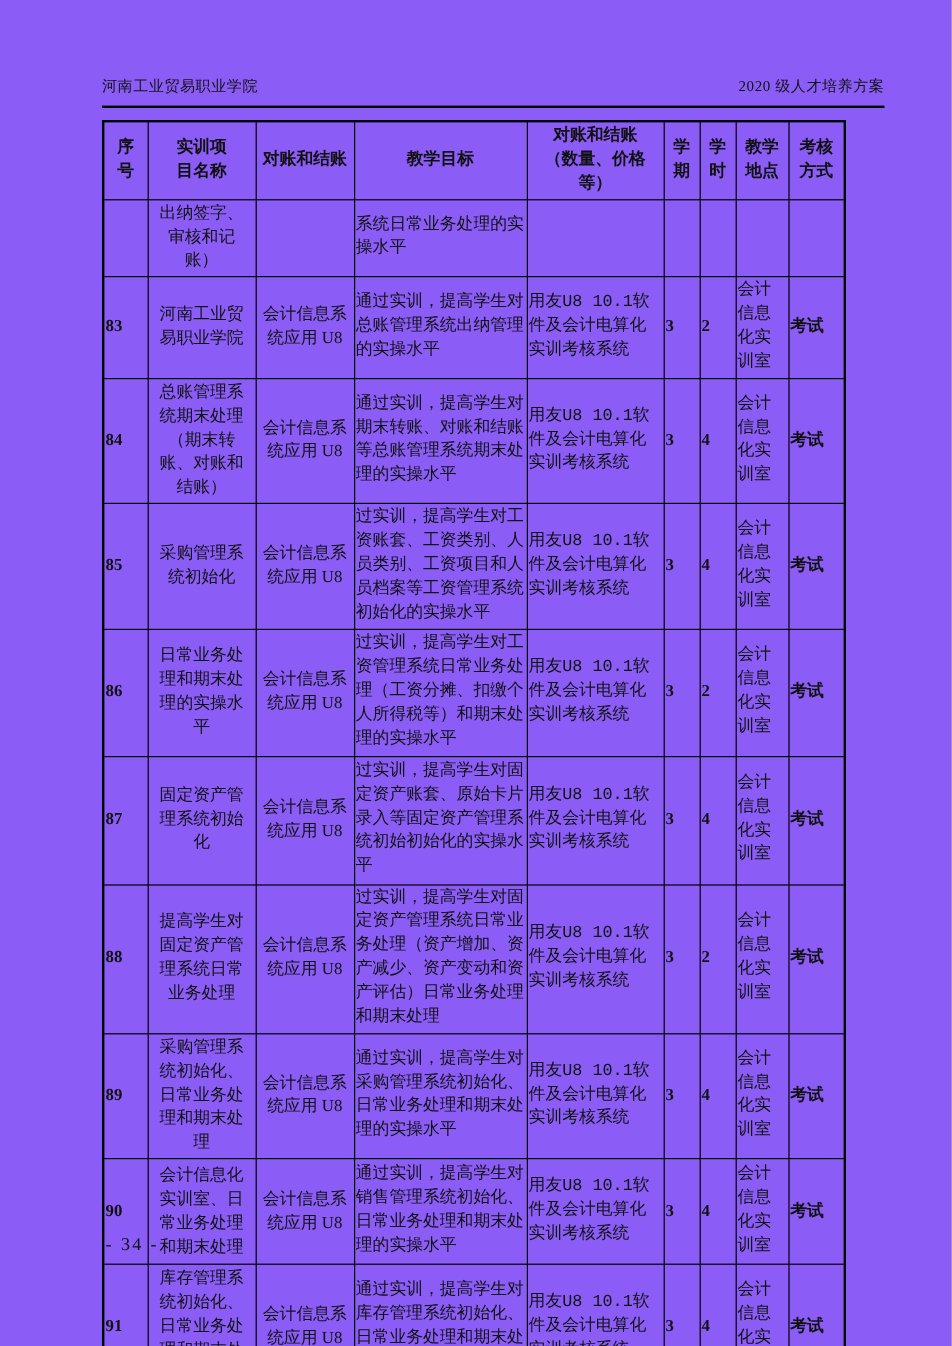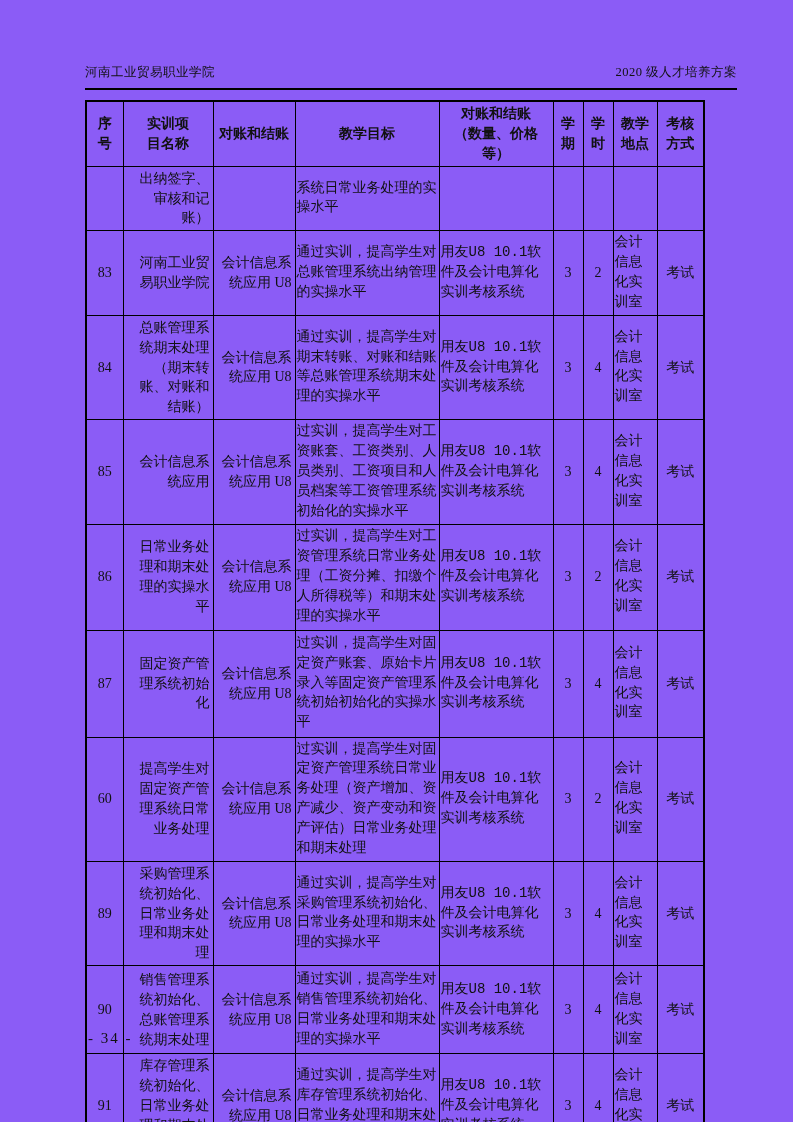--- a/index.html
+++ b/index.html
@@ -42,23 +42,23 @@
     overflow:hidden;
     word-break:break-word;
   }
   .doc-table th {
     font-weight:bold;
     text-align:center;
     white-space:pre-line;
     padding:2px 1px;
     font-size:14px;
   }
-  td.col-no, td.col-semester, td.col-hours, td.col-assessment { text-align:center; padding:2px 1px; }
+  td.col-no, td.col-semester, td.col-hours, td.col-assessment { text-align:left; padding:2px 1px;font-weight:bold; }
   td.col-objective, td.col-materials, td.col-location { text-align:left; padding:2px 1px;font-family:Liberation Mono, monospace; }
-  td.col-project, td.col-course { text-align:right; padding:2px 3px; }
+  td.col-project, td.col-course { text-align:center; padding:2px 3px; }
   .page-footer {
     position:absolute;
     left:88px; top:1030px;
     font-size:15px;
     letter-spacing:2px;
   }
 </style>
 </head>
 <body>
 
@@ -128,21 +128,21 @@
       <td class="col-course">会计信息系统应用 U8</td>
       <td class="col-objective">通过实训，提高学生对期末转账、对账和结账等总账管理系统期末处理的实操水平</td>
       <td class="col-materials">用友U8 10.1软件及会计电算化实训考核系统</td>
       <td class="col-semester">3</td>
       <td class="col-hours">4</td>
       <td class="col-location">会计信息化实训室</td>
       <td class="col-assessment">考试</td>
     </tr>
     <tr style="height:99px">
       <td class="col-no">85</td>
-      <td class="col-project">会计信息系统应用</td>
+      <td class="col-project">采购管理系统初始化</td>
       <td class="col-course">会计信息系统应用 U8</td>
       <td class="col-objective">过实训，提高学生对工资账套、工资类别、人员类别、工资项目和人员档案等工资管理系统初始化的实操水平</td>
       <td class="col-materials">用友U8 10.1软件及会计电算化实训考核系统</td>
       <td class="col-semester">3</td>
       <td class="col-hours">4</td>
       <td class="col-location">会计信息化实训室</td>
       <td class="col-assessment">考试</td>
     </tr>
     <tr style="height:106px">
       <td class="col-no">86</td>
@@ -160,21 +160,21 @@
       <td class="col-project">固定资产管理系统初始化</td>
       <td class="col-course">会计信息系统应用 U8</td>
       <td class="col-objective">过实训，提高学生对固定资产账套、原始卡片录入等固定资产管理系统初始初始化的实操水平</td>
       <td class="col-materials">用友U8 10.1软件及会计电算化实训考核系统</td>
       <td class="col-semester">3</td>
       <td class="col-hours">4</td>
       <td class="col-location">会计信息化实训室</td>
       <td class="col-assessment">考试</td>
     </tr>
     <tr style="height:123px">
-      <td class="col-no">60</td>
+      <td class="col-no">88</td>
       <td class="col-project">提高学生对固定资产管理系统日常业务处理</td>
       <td class="col-course">会计信息系统应用 U8</td>
       <td class="col-objective">过实训，提高学生对固定资产管理系统日常业务处理（资产增加、资产减少、资产变动和资产评估）日常业务处理和期末处理</td>
       <td class="col-materials">用友U8 10.1软件及会计电算化实训考核系统</td>
       <td class="col-semester">3</td>
       <td class="col-hours">2</td>
       <td class="col-location">会计信息化实训室</td>
       <td class="col-assessment">考试</td>
     </tr>
     <tr style="height:84px">
@@ -183,21 +183,21 @@
       <td class="col-course">会计信息系统应用 U8</td>
       <td class="col-objective">通过实训，提高学生对采购管理系统初始化、日常业务处理和期末处理的实操水平</td>
       <td class="col-materials">用友U8 10.1软件及会计电算化实训考核系统</td>
       <td class="col-semester">3</td>
       <td class="col-hours">4</td>
       <td class="col-location">会计信息化实训室</td>
       <td class="col-assessment">考试</td>
     </tr>
     <tr style="height:88px">
       <td class="col-no">90</td>
-      <td class="col-project">销售管理系统初始化、总账管理系统期末处理</td>
+      <td class="col-project">会计信息化实训室、日常业务处理和期末处理</td>
       <td class="col-course">会计信息系统应用 U8</td>
       <td class="col-objective">通过实训，提高学生对销售管理系统初始化、日常业务处理和期末处理的实操水平</td>
       <td class="col-materials">用友U8 10.1软件及会计电算化实训考核系统</td>
       <td class="col-semester">3</td>
       <td class="col-hours">4</td>
       <td class="col-location">会计信息化实训室</td>
       <td class="col-assessment">考试</td>
     </tr>
     <tr style="height:82px">
       <td class="col-no">91</td>

